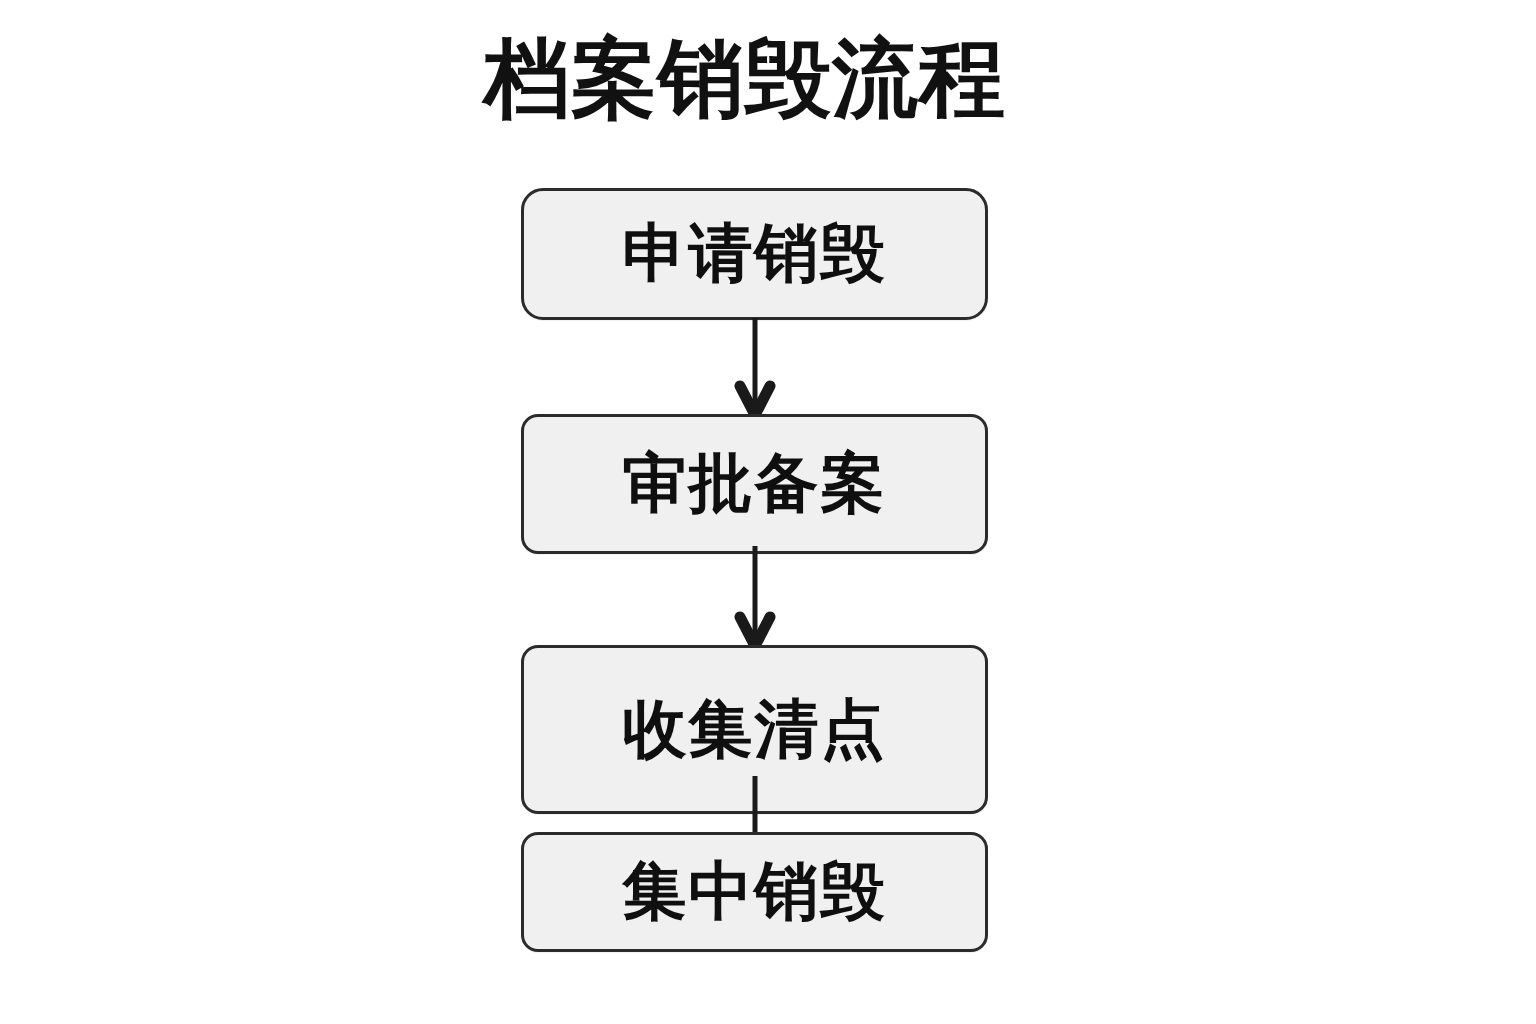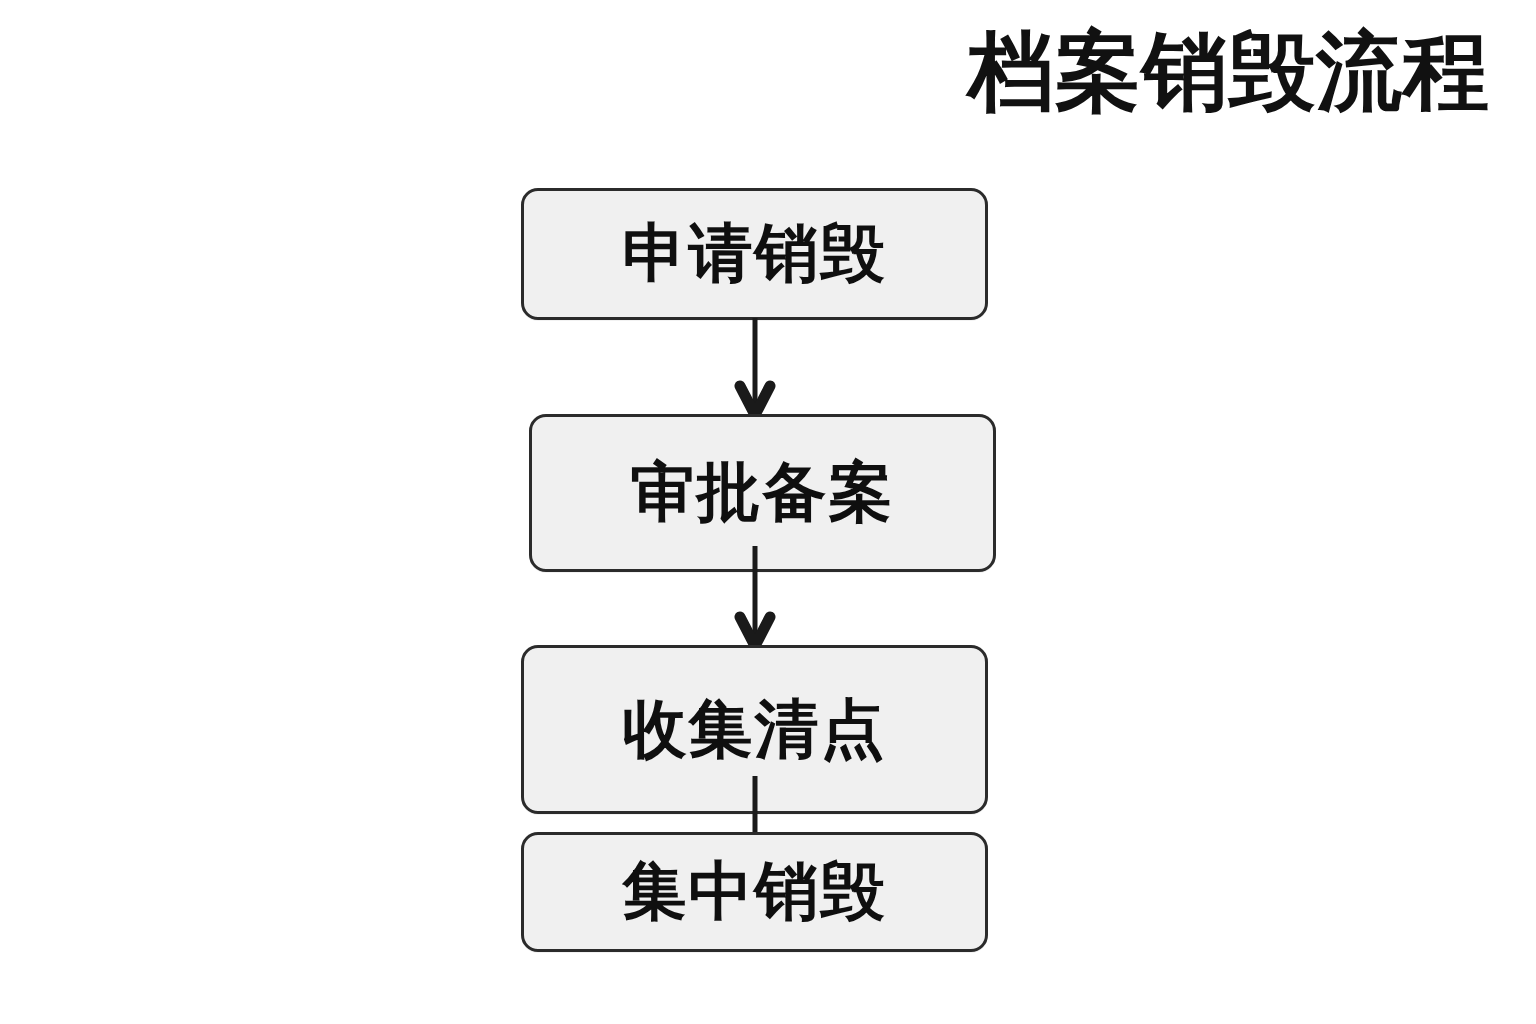--- a/index.html
+++ b/index.html
@@ -21,28 +21,27 @@
     height: 1024px;
     background: #ffffff;
   }
 
   
   .diagram-title {
     position: absolute;
     left: 0;
     top: 26px;
     width: 1490px;
-    text-align: right;
+    text-align: center;
     font-size: 86px;
     line-height: 104px;
     font-weight: 700;
     color: #111111;
     letter-spacing: 1px;
     white-space: nowrap;
-    font-family: Liberation Mono, monospace;
   }
 
   
   .flow {
     position: absolute;
     left: 0;
     top: 0;
     width: 1536px;
     height: 1024px;
   }
@@ -65,22 +64,22 @@
     font-size: 64px;
     line-height: 68px;
     font-weight: 700;
     color: #0F0F0F;
     letter-spacing: 2px;
     white-space: nowrap;
     text-align: center;
     transform: translateY(-1px);
   }
 
-  #node-0 { top: 188px; height: 132px; }
-  #node-1 { top: 414px; height: 158px; margin-left: 8px; }
+  #node-0 { top: 188px; height: 132px; border-radius: 22px; }
+  #node-1 { top: 414px; height: 140px; }
   #node-2 { top: 645px; height: 169px; }
   #node-3 { top: 832px; height: 120px; }
 
   
   .connector {
     position: absolute;
     left: 721px;
     width: 68px;
     pointer-events: none;
   }

